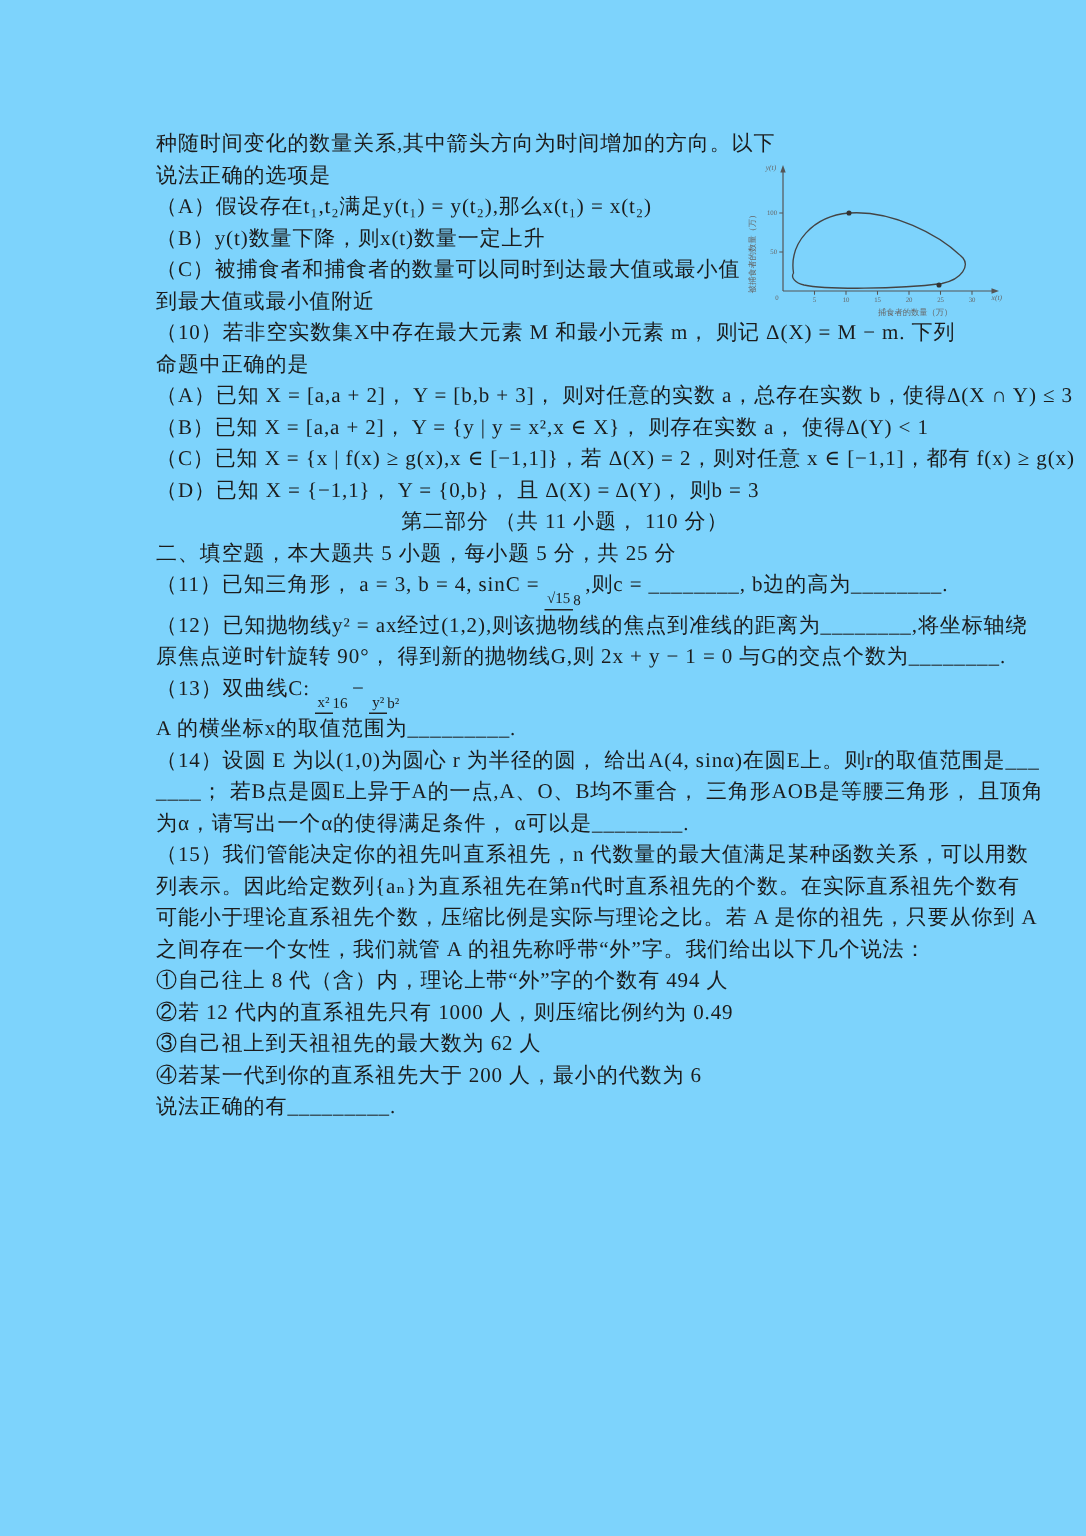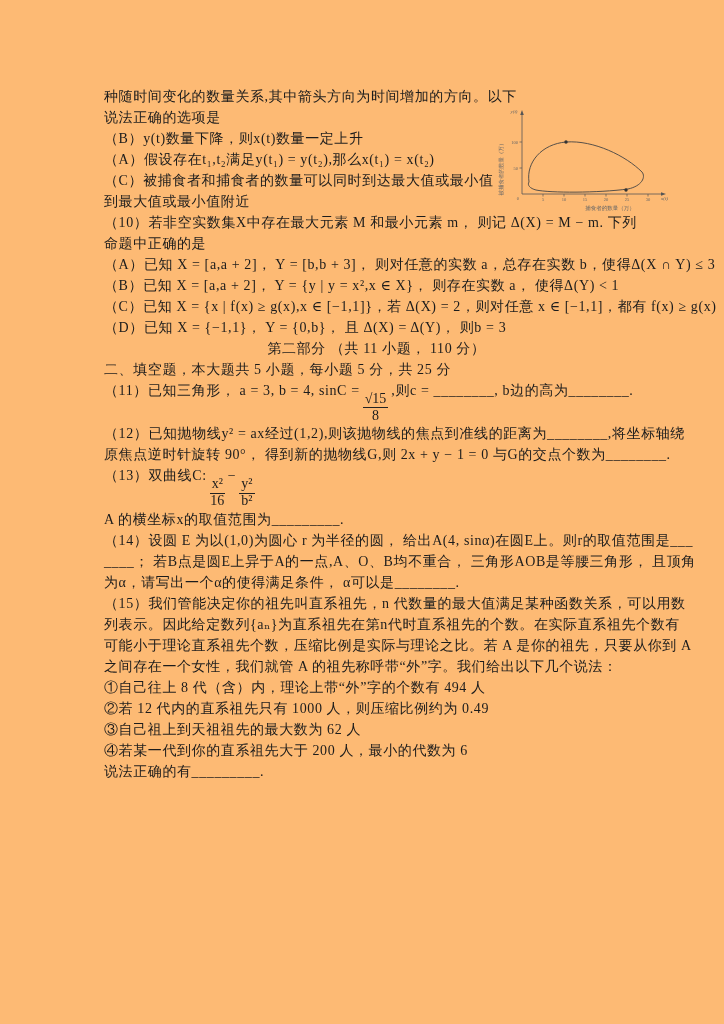--- a/index.html
+++ b/index.html
@@ -1,51 +1,51 @@
 <!DOCTYPE html>
 <html><head>
 <meta charset="utf-8">
 <style>
   * { box-sizing: border-box; }
   html,body { margin:0; padding:0; background:#e8e8e8; }
   .page {
     position:relative; width:724px; height:1024px; margin:0 auto;
-    background:#fdba74; color:#1c1c1c;
+    background:#7dd3fc; color:#1c1c1c;
     font-family:"Liberation Serif","DejaVu Serif",serif;
     font-size:14px; line-height:21px; overflow:hidden;
   }
   .content { position:absolute; left:104px; top:86px; width:545px; }
   p.ln { margin:0; white-space:nowrap; letter-spacing:0.6px; }
   p.wrap { margin:0; white-space:normal; letter-spacing:0.6px; }
   .mt4 { margin-top:4px;font-family:Liberation Serif, serif; } .mt6 { margin-top:6px; } .mt8 { margin-top:8px; }
   .mt10 { margin-top:10px;font-family:Liberation Serif, serif; } .mt11 { margin-top:11px; } .mt14 { margin-top:14px; }
   .center { text-align:center; white-space:normal;font-family:Liberation Serif, serif; }
   .frac {
-    display:inline-flex; flex-direction:column; align-items:center;
-    vertical-align:-8px; line-height:1.05; font-size:14px; margin:0 3px;
+    display:inline-flex; align-items:center;
+    vertical-align:-8px; line-height:1.05; font-size:10px; margin:0 3px;
     letter-spacing:0;
   }
   .frac .num { border-bottom:1px solid #222; padding:0 2px 0.5px; }
   .frac .den { padding-top:0.5px; }
   .graph {
     position:absolute; left:492px; top:104px; width:182px; height:115px;
   }
   .graph svg { width:100%; height:100%; display:block; }
 </style>
 </head>
 <body>
 
 <div class="page">
 
   <div class="content">
 
     <p class="ln">种随时间变化的数量关系,其中箭头方向为时间增加的方向。以下</p>
     <p class="ln">说法正确的选项是</p>
+    <p class="ln">（A）假设存在t₁,t₂满足y(t₁) = y(t₂),那么x(t₁) = x(t₂)</p>
     <p class="ln">（B）y(t)数量下降，则x(t)数量一定上升</p>
-    <p class="ln">（A）假设存在t₁,t₂满足y(t₁) = y(t₂),那么x(t₁) = x(t₂)</p>
     <p class="ln">（C）被捕食者和捕食者的数量可以同时到达最大值或最小值</p>
     <p class="ln">到最大值或最小值附近</p>
 
     <p class="wrap mt10">（10）若非空实数集X中存在最大元素 M 和最小元素 m， 则记 Δ(X) = M − m. 下列命题中正确的是</p>
     <p class="ln mt11">（A）已知 X = [a,a + 2]， Y = [b,b + 3]， 则对任意的实数 a，总存在实数 b，使得Δ(X ∩ Y) ≤ 3</p>
     <p class="ln mt11">（B）已知 X = [a,a + 2]，  Y = {y | y = x²,x ∈ X}， 则存在实数 a， 使得Δ(Y) &lt; 1</p>
     <p class="ln mt11">（C）已知 X = {x | f(x) ≥ g(x),x ∈ [−1,1]}，若 Δ(X) = 2，则对任意 x ∈ [−1,1]，都有 f(x) ≥ g(x)</p>
     <p class="ln mt11">（D）已知 X = {−1,1}，  Y = {0,b}，  且 Δ(X) = Δ(Y)，  则b = 3</p>
 
     <p class="wrap center mt14">第二部分 （共 11 小题， 110 分）</p>

